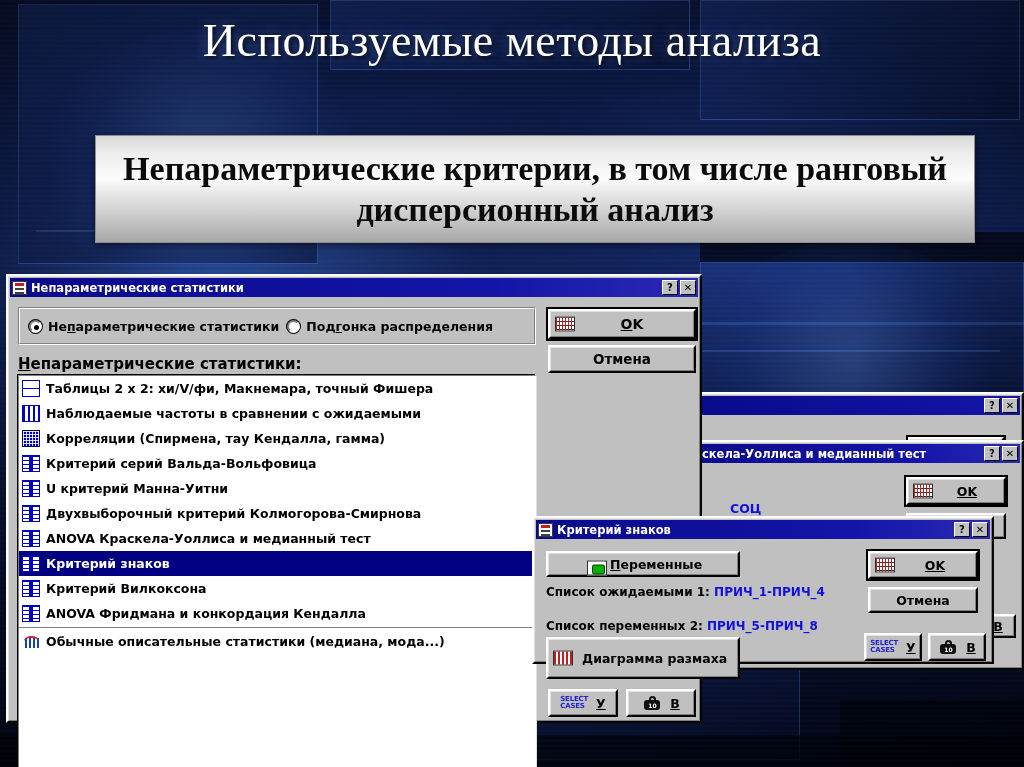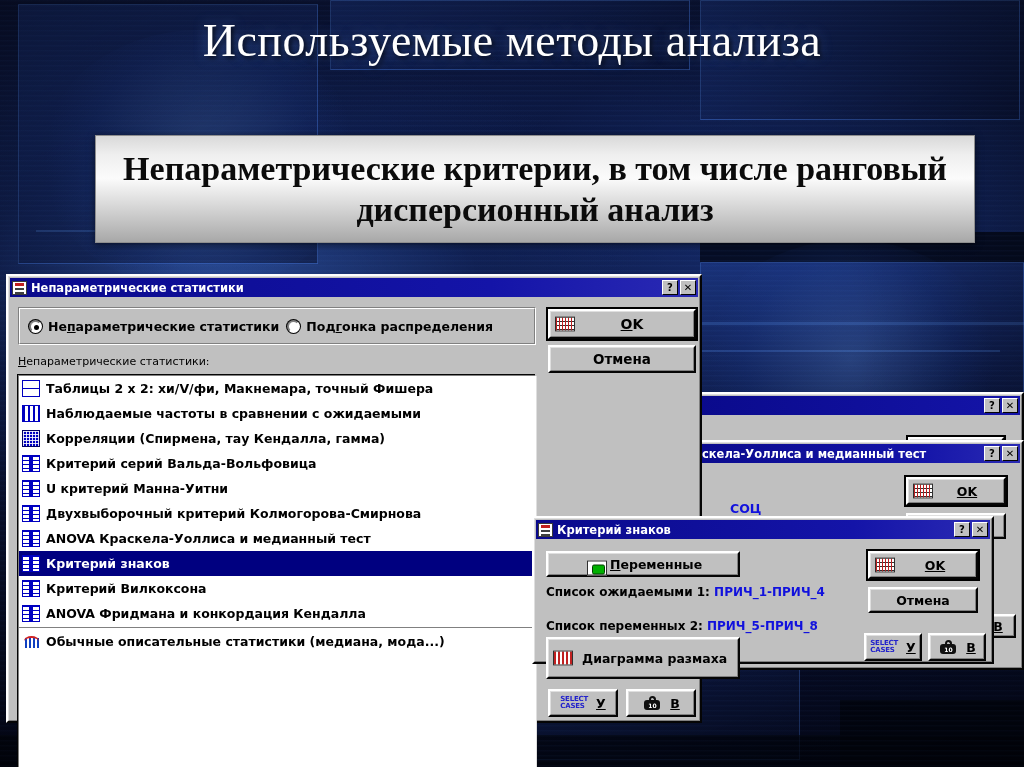--- a/index.html
+++ b/index.html
@@ -123,21 +123,21 @@
     border:2px solid #808080; border-right-color:#ffffff; border-bottom-color:#ffffff;
     box-shadow:0 0 0 1px #050505; position:relative; flex:none;
   }
   .radio-dot.on::after {
     content:""; position:absolute; left:3px; top:3px; width:5px; height:5px;
     border-radius:50%; background:#000;
   }
   .radio-label { font-size:12.5px; font-weight:bold; color:#000; white-space:nowrap; }
   .u { text-decoration:underline; }
 
-  .field-label { font-size:11px; font-weight:normal; color:#000;text-align:right; }
+  .field-label { font-size:15px; font-weight:bold; color:#000;text-align:right; }
 
   
   .listbox {
     background:#ffffff; overflow:hidden; position:relative;
     border-top:1px solid #808080; border-left:1px solid #808080;
     border-right:1px solid #ffffff; border-bottom:1px solid #ffffff;
     box-shadow:1px 1px 0 0 #dfdfdf, -1px -1px 0 0 #050505;
   }
   .lb-item {
     display:flex; align-items:center; gap:6px; height:25px; padding-left:3px;

